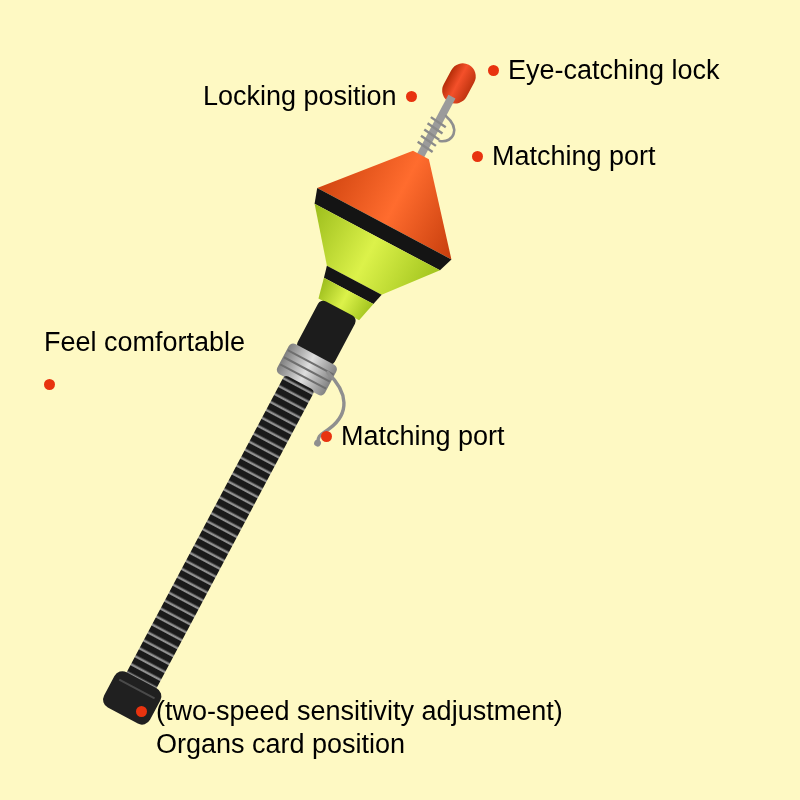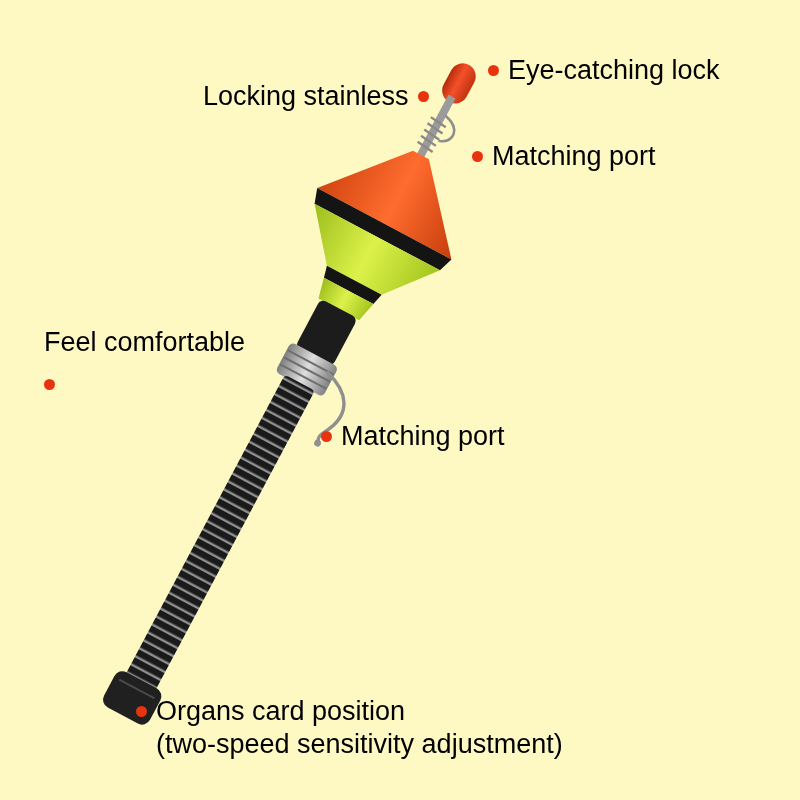--- a/index.html
+++ b/index.html
@@ -114,21 +114,21 @@
       <line x1="-20" y1="341" x2="20" y2="341" stroke="#4a4a4a" stroke-width="2"></line>
     </g>
   </svg>
 
   <div class="label pos-eye">
     <span class="dot"></span>
     <span class="txt">Eye-catching lock</span>
   </div>
 
   <div class="label pos-locking">
-    <span class="txt">Locking stainless</span>
+    <span class="txt">Locking position</span>
     <span class="dot"></span>
   </div>
 
   <div class="label pos-port-top">
     <span class="dot"></span>
     <span class="txt">Matching port</span>
   </div>
 
   <div class="label pos-feel">
     <span class="txt">Feel comfortable</span>
@@ -137,18 +137,18 @@
 
   <div class="label pos-port-mid">
     <span class="dot"></span>
     <span class="txt">Matching port</span>
   </div>
 
 
   <div class="label pos-organs">
     <span class="dot"></span>
     <span class="txt-col">
+      <span class="txt">(two-speed sensitivity adjustment)</span>
       <span class="txt">Organs card position</span>
-      <span class="txt">(two-speed sensitivity adjustment)</span>
     </span>
   </div>
 
 </div>
 
 </body></html>

